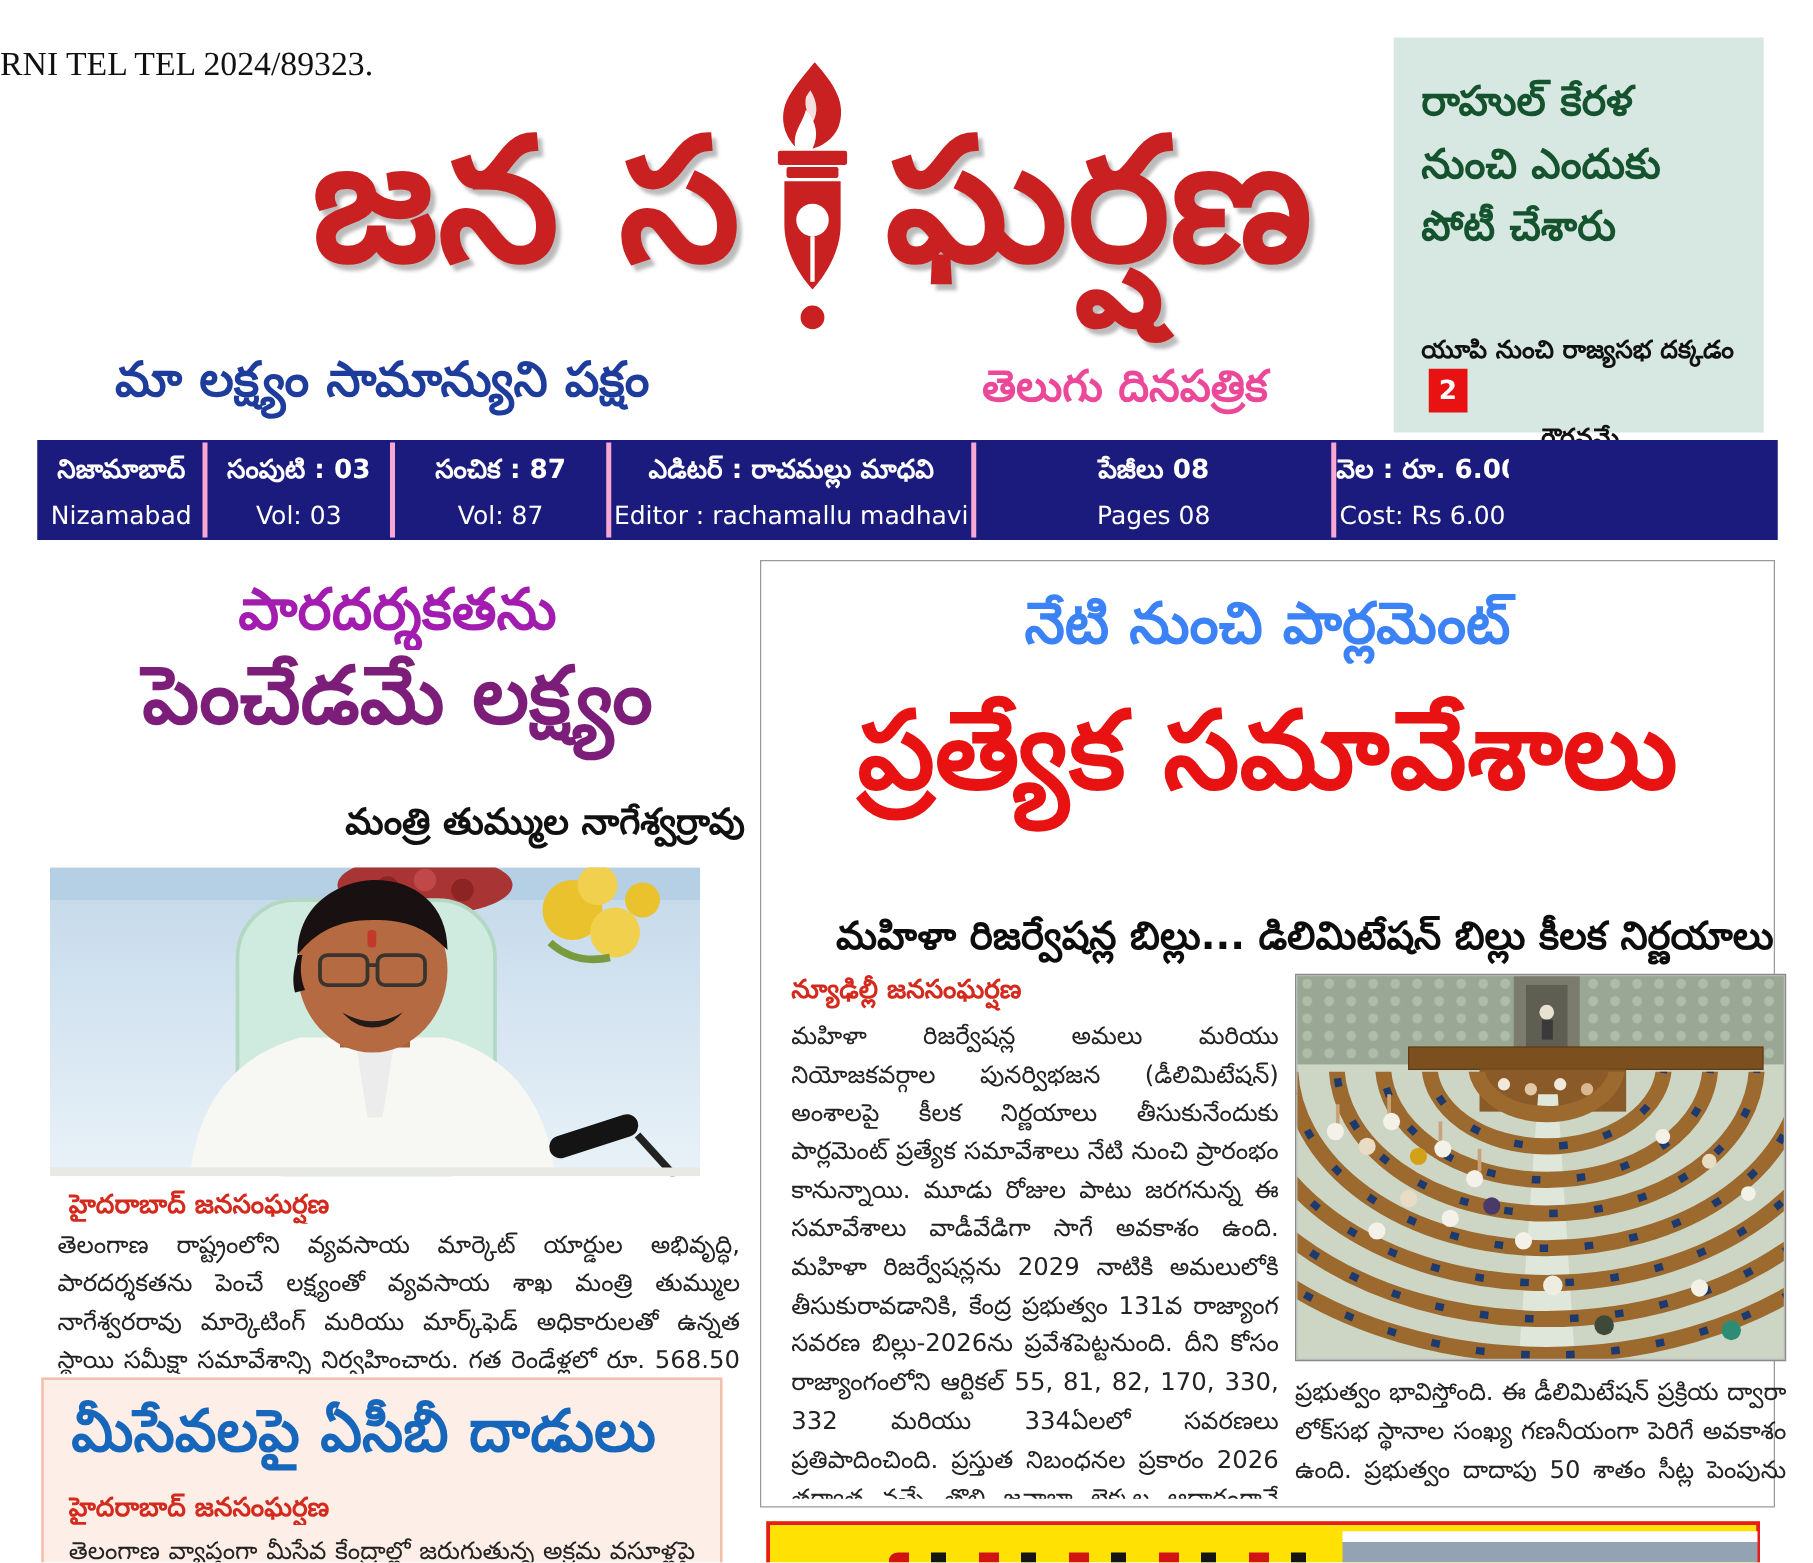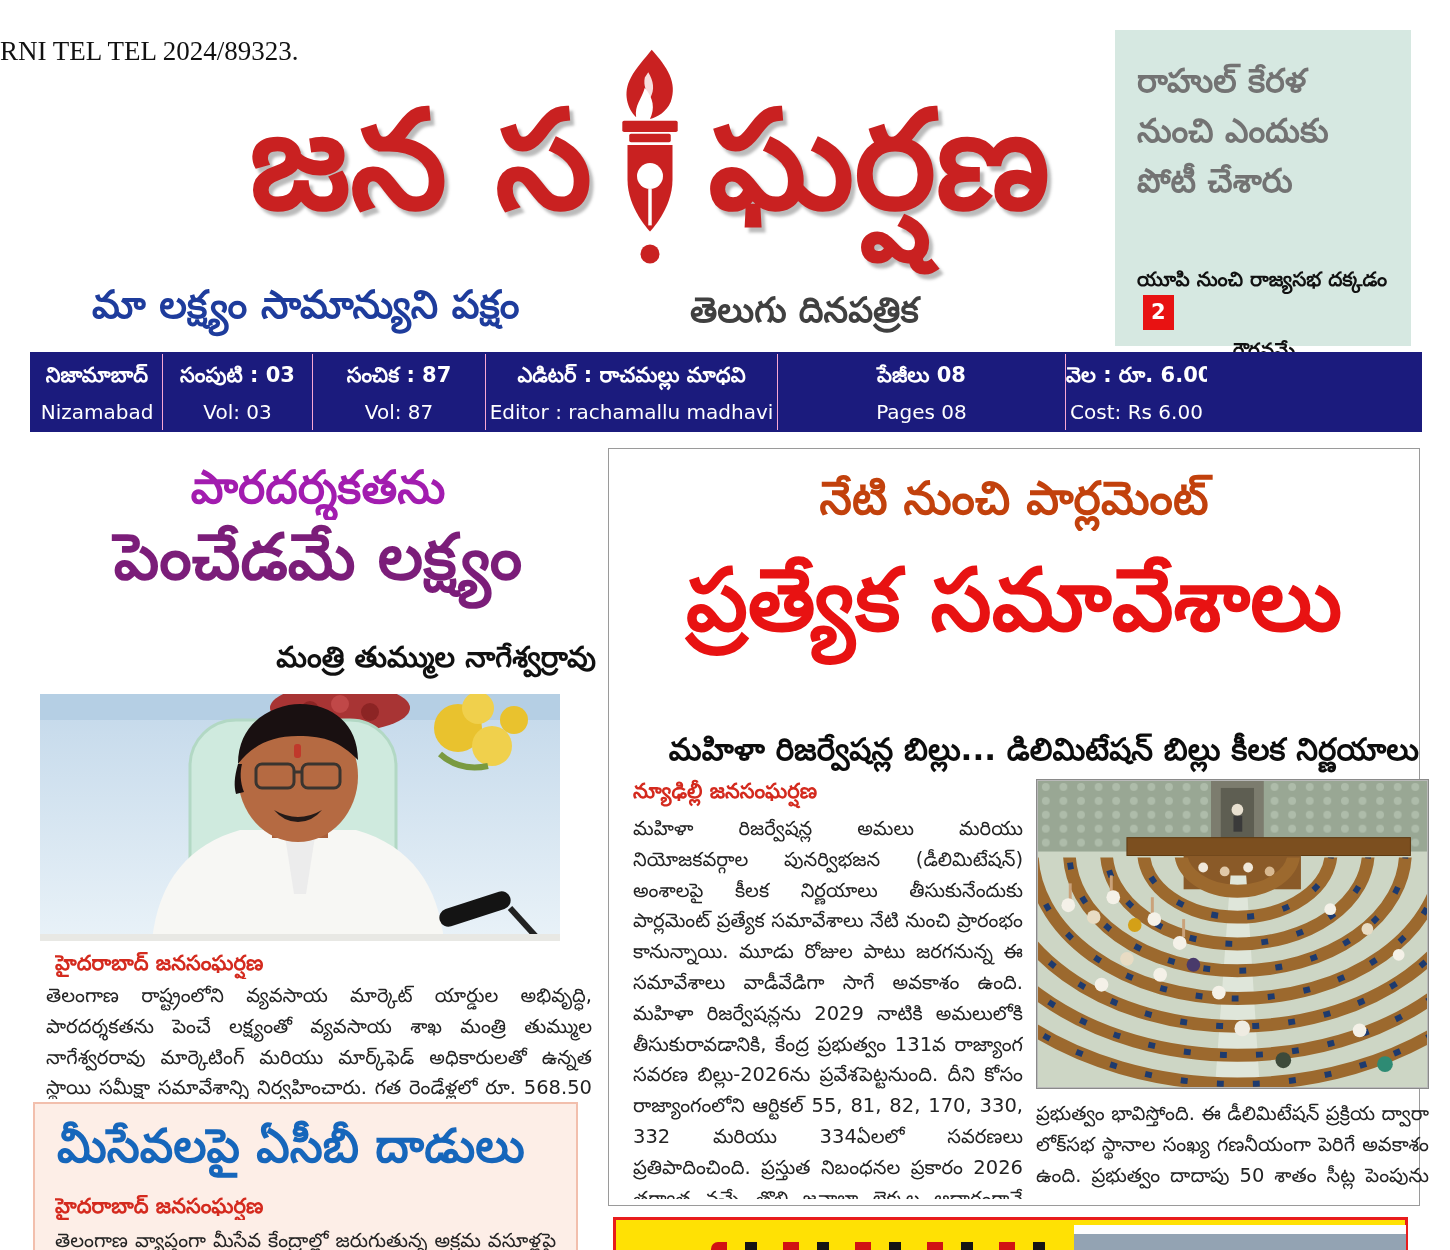--- a/index.html
+++ b/index.html
@@ -12,39 +12,39 @@
   .rni{left:0;top:36px;width:1450px;height:36px;text-align:left;
        font-family:"Liberation Serif",serif;font-size:27px;color:#111;}
   .logo-row{left:80px;top:48px;width:970px;height:225px;display:flex;
             align-items:center;justify-content:flex-end;}
   .logo-text{font-size:138px;font-weight:800;color:var(--logo-red,#c92121);
              line-height:1;white-space:nowrap;
              text-shadow:4px 5px 3px rgba(60,60,60,.35);}
   .torch{width:112px;height:225px;flex:0 0 auto;margin:0 2px;}
   .tagline{left:92px;top:282px;width:600px;height:56px;font-size:39px;font-weight:800;
            color:var(--tagline-blue,#1e3c9c);white-space:nowrap;overflow:hidden;}
-  .type-label{left:690px;top:290px;width:420px;height:50px;
-              font-size:35px;font-weight:700;color:#404040;white-space:nowrap;overflow:hidden;}
+  .type-label{left:690px;top:290px;width:420px;height:50px;text-align:center;
+              font-size:35px;font-weight:700;color:#ec4899;white-space:nowrap;overflow:hidden;}
 
   
   .promo{left:1115px;top:30px;width:296px;height:316px;background:var(--promo-bg,#d6e8e1);
          box-sizing:border-box;padding:26px 20px 0 22px;}
-  .promo-headline{font-size:33px;line-height:1.52;font-weight:800;color:#737373;
+  .promo-headline{font-size:33px;line-height:1.52;font-weight:800;color:#14532d;
                   height:208px;overflow:hidden;}
   .promo-sub{font-size:20px;line-height:1.55;color:#111;font-weight:600;}
   .badge{display:inline-block;background:var(--headline-red,#e81212);color:#fff;
          font-weight:800;font-size:21px;padding:1px 8px;margin-left:6px;}
   .promo-sub2{text-align:center;font-size:20px;font-weight:600;color:#111;margin-top:8px;}
 
   
   .infobar{left:30px;top:352px;width:1392px;height:80px;background:var(--bar-navy,#1b1b7d);
            display:grid;grid-template-columns:130px 150px 173px 292px 288px 142px auto;
            box-sizing:border-box;border:2px solid var(--bar-navy,#1b1b7d);}
   .ibcell{color:#fff;text-align:center;padding-top:9px;overflow:hidden;
-          border-left:1px solid #f9a8d4;}
+          border-left:4px solid #f9a8d4;}
   .ibcell:first-child{border-left:none;}
   .ibcell .te{font-size:21px;font-weight:800;white-space:nowrap;}
   .ibcell .en{font-size:20px;margin-top:8px;white-space:nowrap;}
 
   
   .kicker{left:40px;top:460px;width:556px;height:60px;text-align:center;font-size:46px;
           font-weight:800;color:#a21caf;white-space:nowrap;}
   .purple-head{left:14px;top:520px;width:608px;height:104px;text-align:center;font-size:64px;
                font-weight:800;color:var(--headline-purple,#7b1d79);white-space:nowrap;}
   .byline{left:40px;top:640px;width:556px;height:48px;text-align:right;font-size:29px;
@@ -58,21 +58,21 @@
            border:2px solid #f2bfad;box-sizing:border-box;padding:12px 20px 0 20px;}
   .blue-head{font-size:47px;font-weight:800;color:var(--headline-blue,#1666bb);
              height:66px;overflow:hidden;white-space:nowrap;margin:2px 0 10px 2px;}
   .pink-dl{height:26px;overflow:hidden;margin-bottom:6px;}
   .pink-body{height:60px;overflow:hidden;}
 
   
   .main-story{left:608px;top:448px;width:812px;height:758px;border:1px solid #9a9a9a;
               box-sizing:border-box;background:#fff;}
   .ms-kicker{left:0;top:22px;width:100%;height:60px;text-align:center;font-size:46px;
-             font-weight:800;color:#c2410c;white-space:nowrap;}
+             font-weight:800;color:#3b82f6;white-space:nowrap;}
   .ms-head{left:0;top:88px;width:100%;height:160px;text-align:center;font-size:87px;
            font-weight:800;color:var(--headline-red,#e81212);white-space:nowrap;line-height:1.45;}
   .ms-subhead{left:0;top:282px;width:100%;height:48px;text-align:right;font-size:31px;
               font-weight:800;color:#0d0d0d;white-space:nowrap;}
   .ms-story{left:24px;top:330px;width:796px;height:420px;display:flex;gap:13px;}
   .ms-col1{width:390px;height:420px;overflow:hidden;}
   .ms-col1 .dateline{margin-bottom:6px;}
   .ms-col2{flex:1;}
   .photo-parliament{width:100%;height:310px;border:1px solid #8a8a8a;box-sizing:border-box;}
   .ms-body2{margin-top:10px;height:96px;overflow:hidden;}

